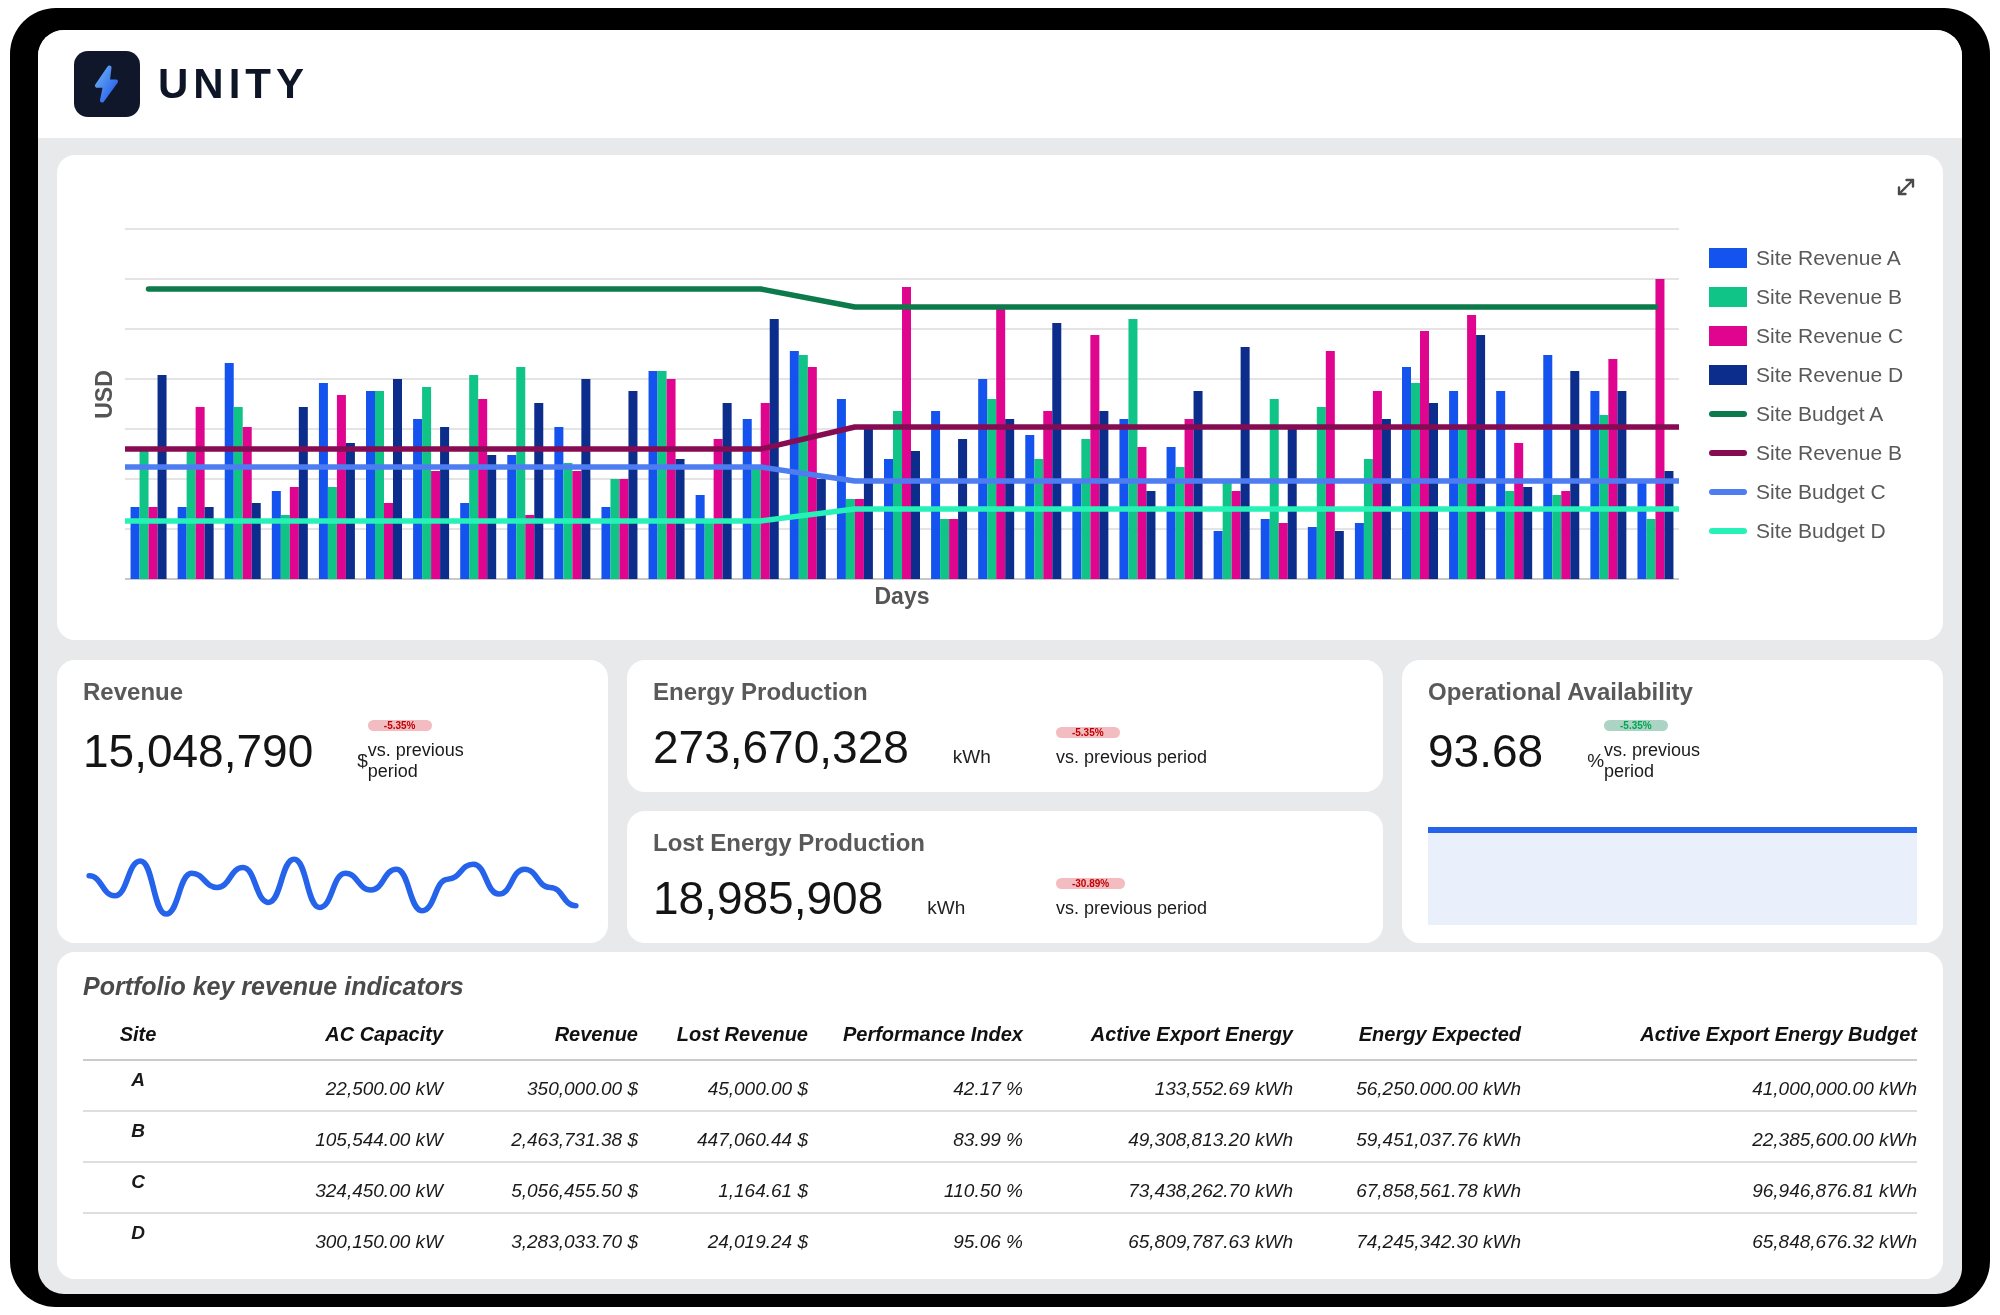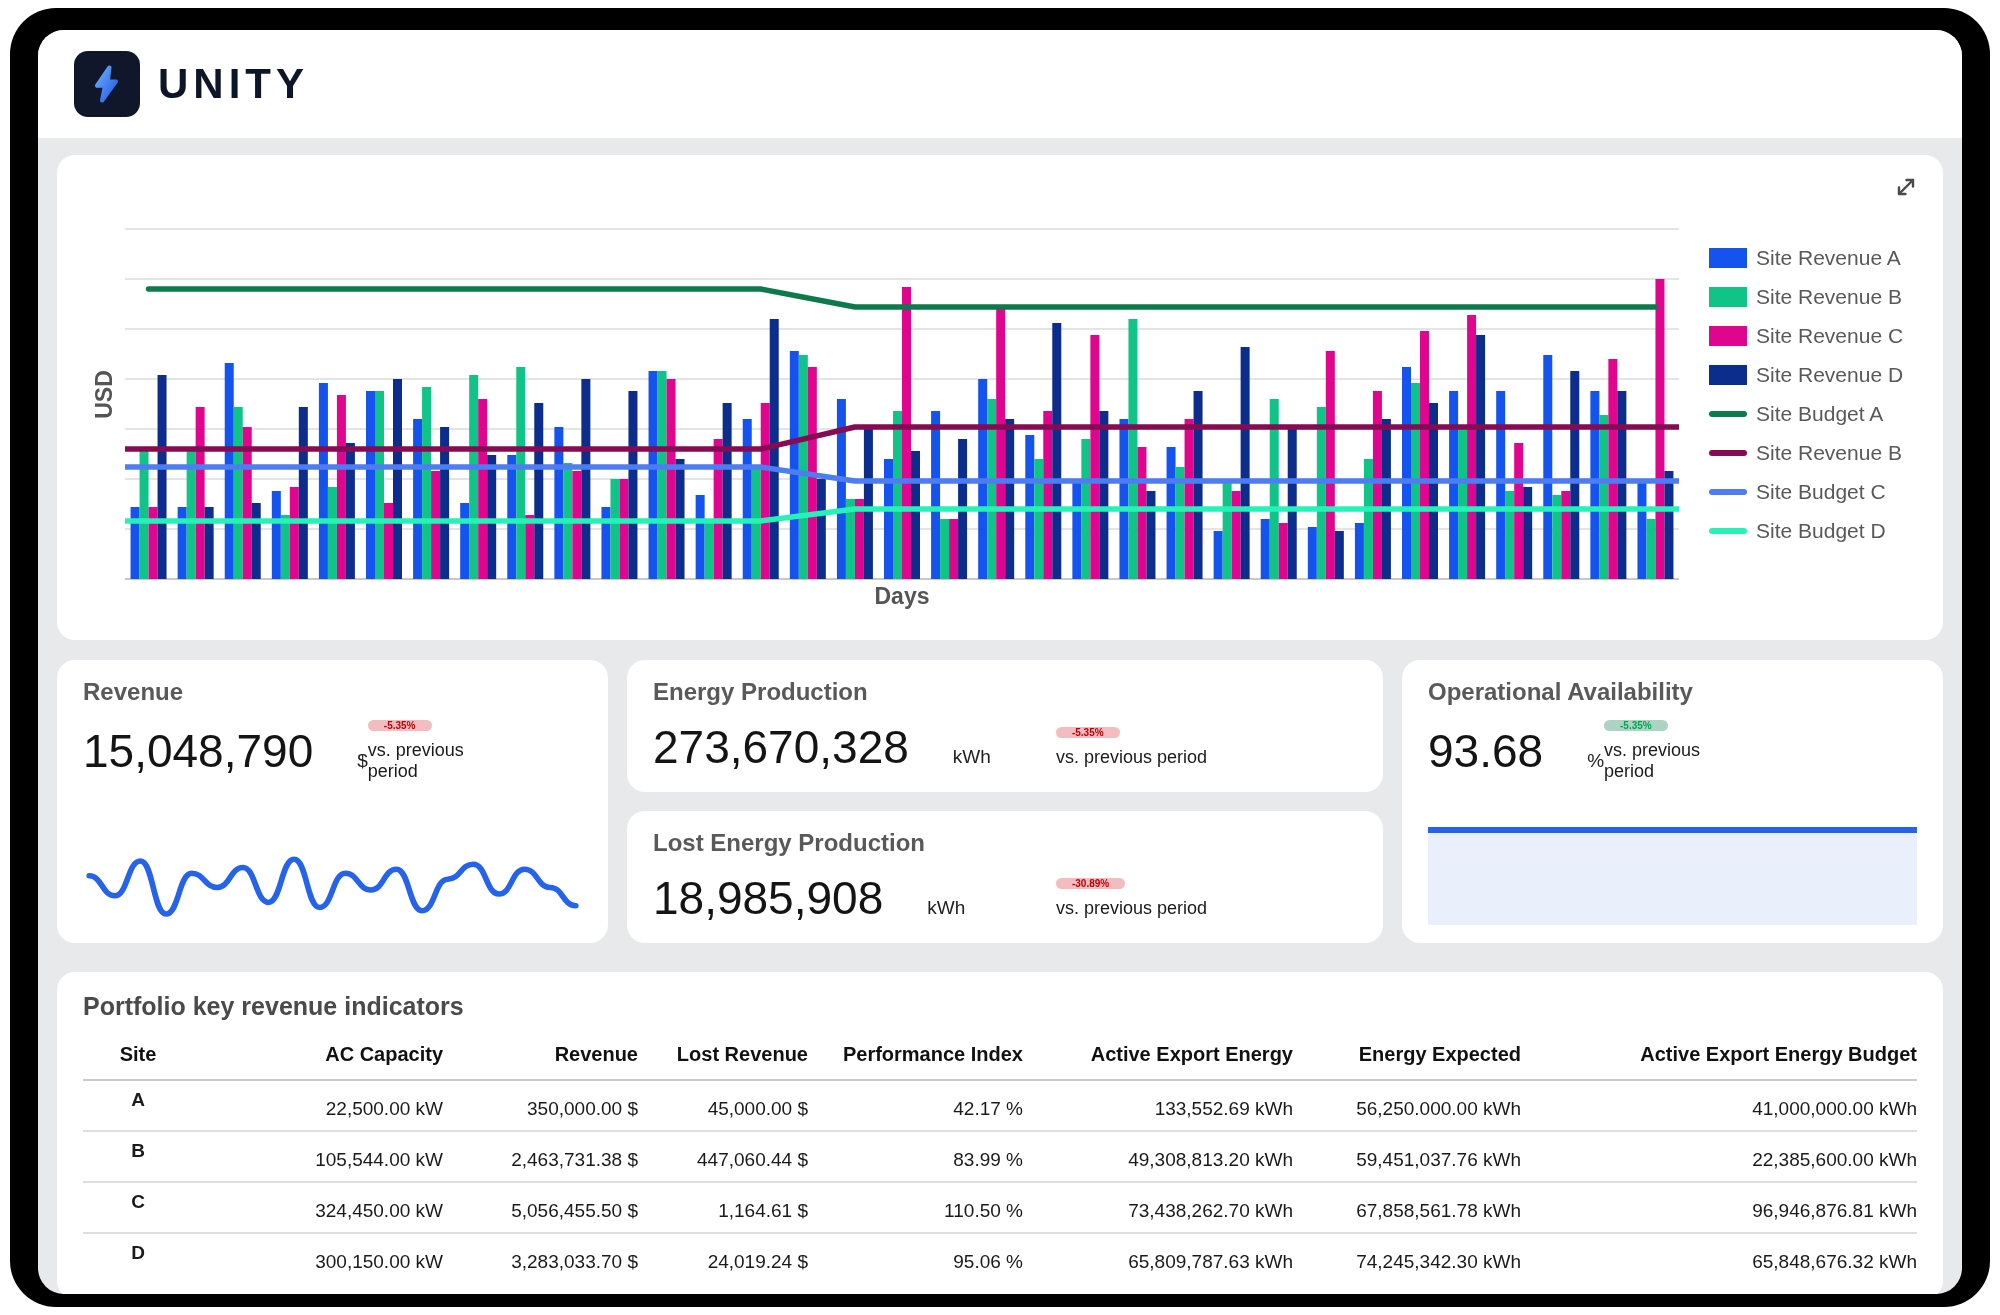--- a/index.html
+++ b/index.html
@@ -45,21 +45,21 @@
   .badge.neg { background:#f2bcc0; color:#c00000; }
   .badge.pos { background:#abd4c4; color:#00a550; }
   .compare { font-size:18px; color:#1a1a1a; }
   .rm-rev { margin-right:88px; }
   .rm-mid { margin-right:150px; }
   .rm-avail { margin-right:172px; }
   .spark-svg { width:100%; height:95px; margin-top:auto; }
   .area-svg { width:100%; height:100px; margin-top:auto; }
 
   
-  .table-card { margin:32px 19px 0; height:327px; padding:20px 26px; overflow:hidden; }
+  .table-card { margin:12px 19px 0; height:327px; padding:20px 26px; overflow:hidden;font-style:italic; }
   table { width:100%; border-collapse:collapse; margin-top:12px; }
   th { font-size:20px; font-weight:700; color:#111; padding:10px 0 13px; border-bottom:2px solid #cbcbcb; text-align:right; }
   th.site-col { text-align:center; }
   td { font-size:19px; color:#1a1a1a; text-align:right; padding:17px 0 10px; border-bottom:2px solid #dedede; }
   td.site-col { text-align:center; vertical-align:top; padding-top:8px; font-weight:600; }
   tr:last-child td { border-bottom:none; }
   col.c-site{width:110px;} col.c-cap{width:250px;} col.c-rev{width:195px;} col.c-lost{width:170px;}
   col.c-perf{width:215px;} col.c-aee{width:270px;} col.c-ee{width:228px;}
 </style>
 </head>

